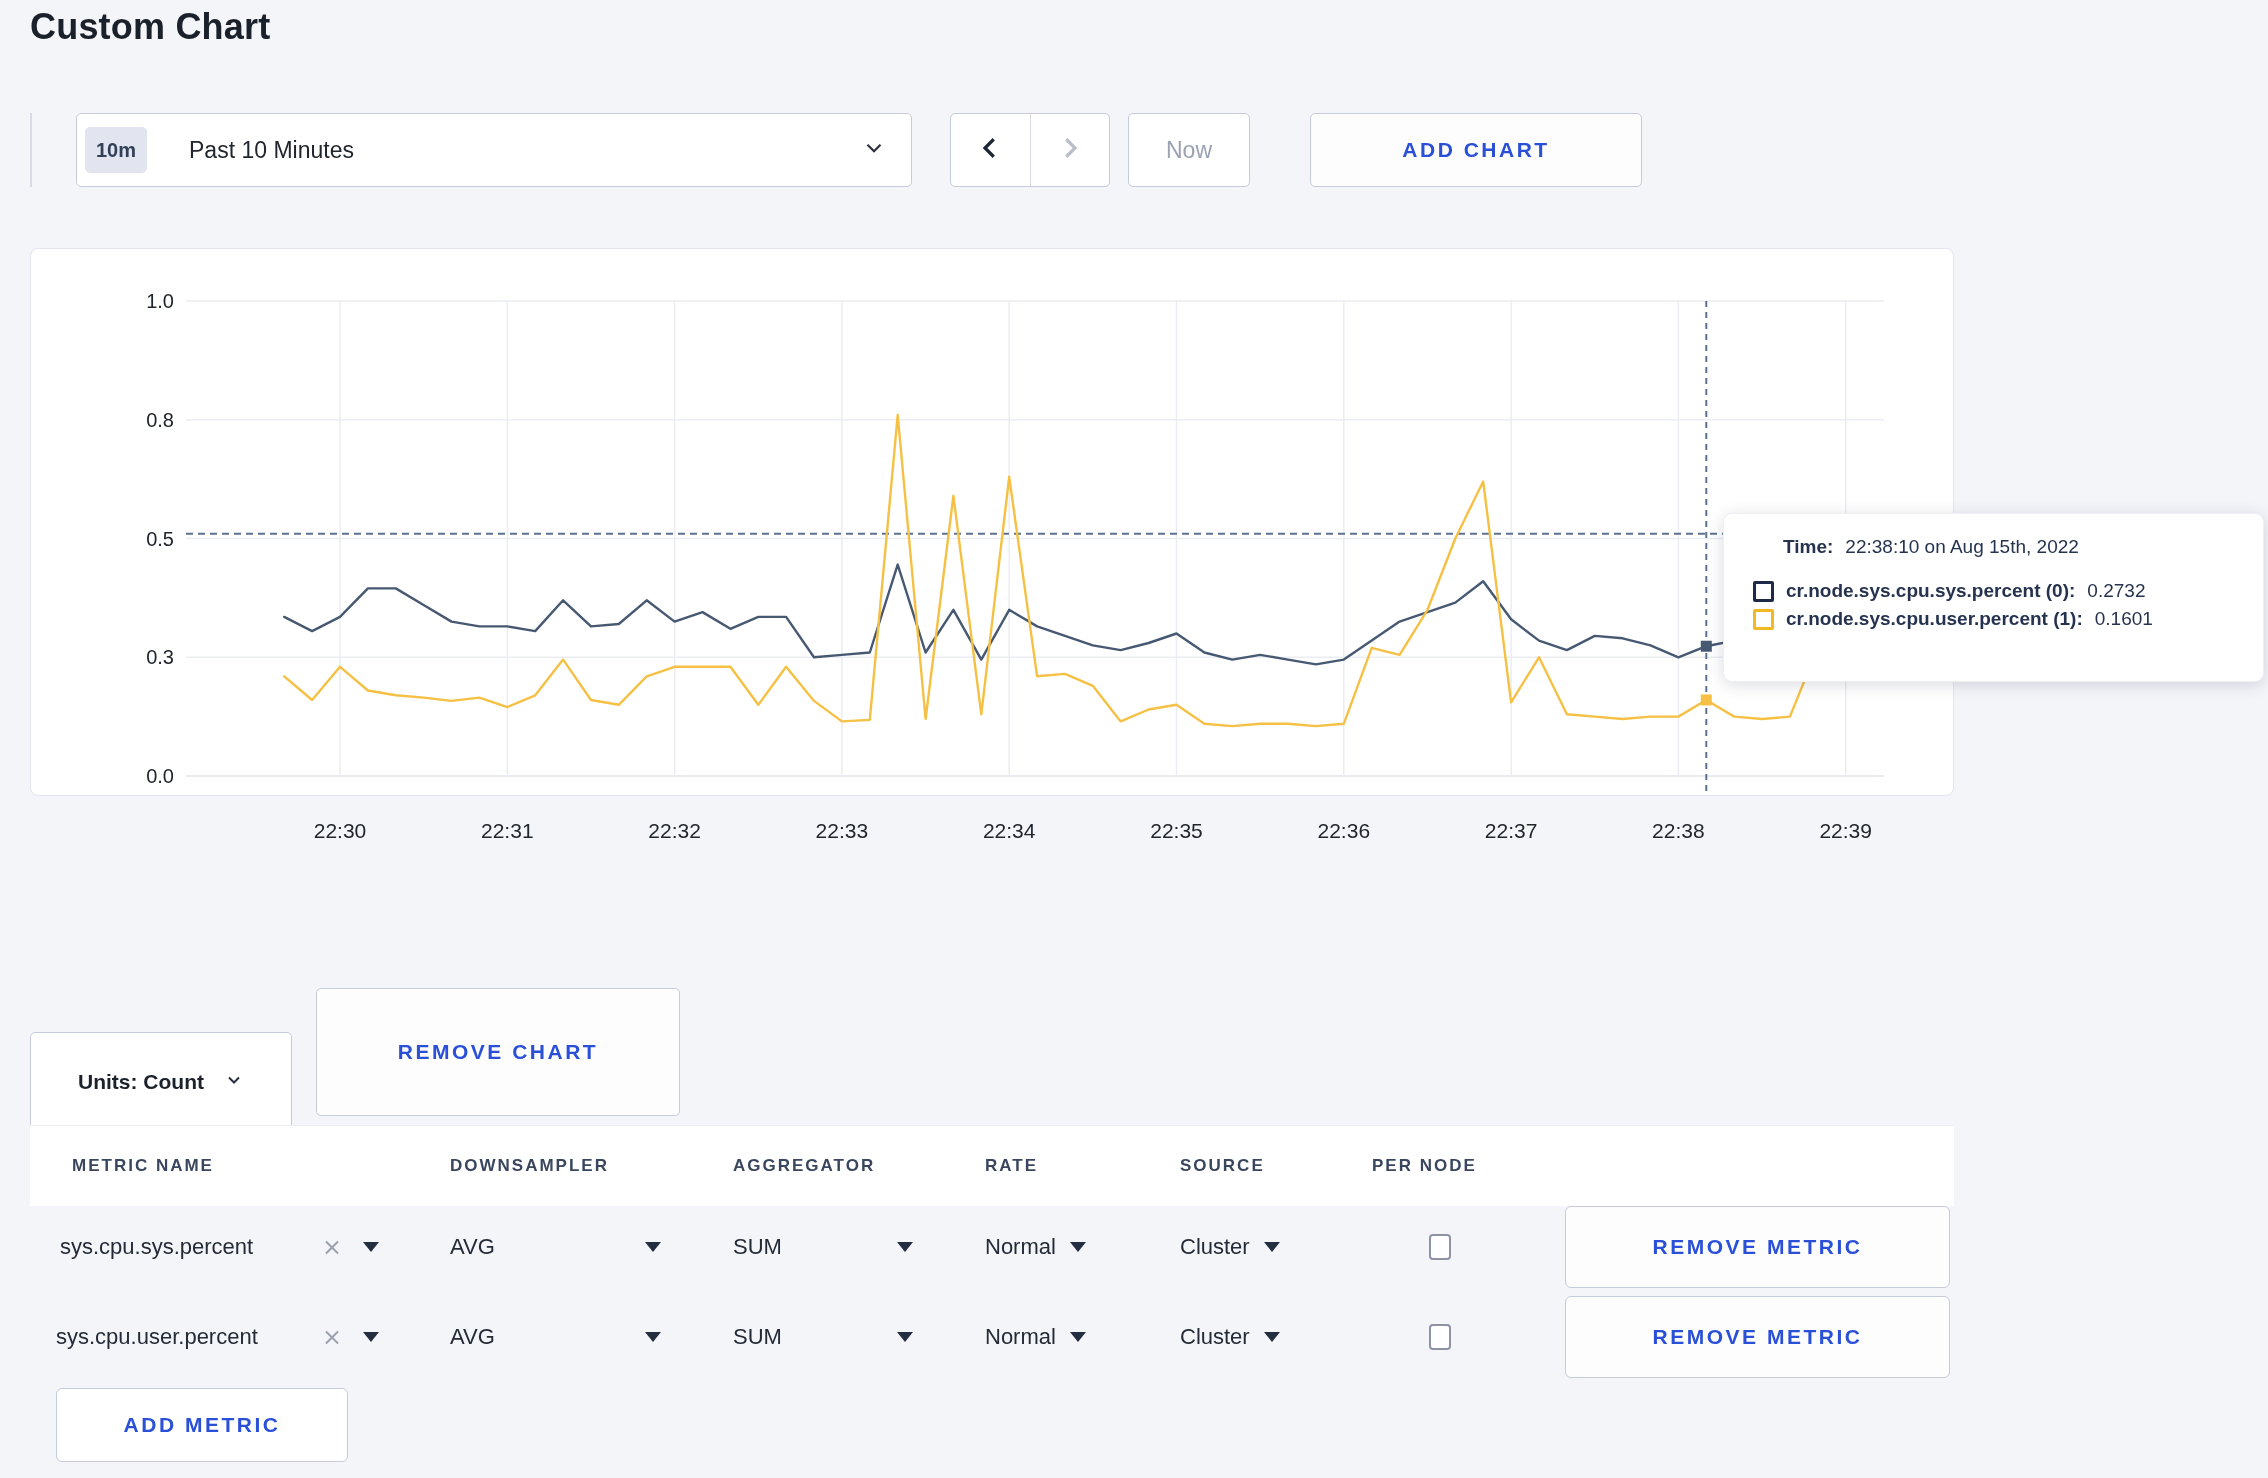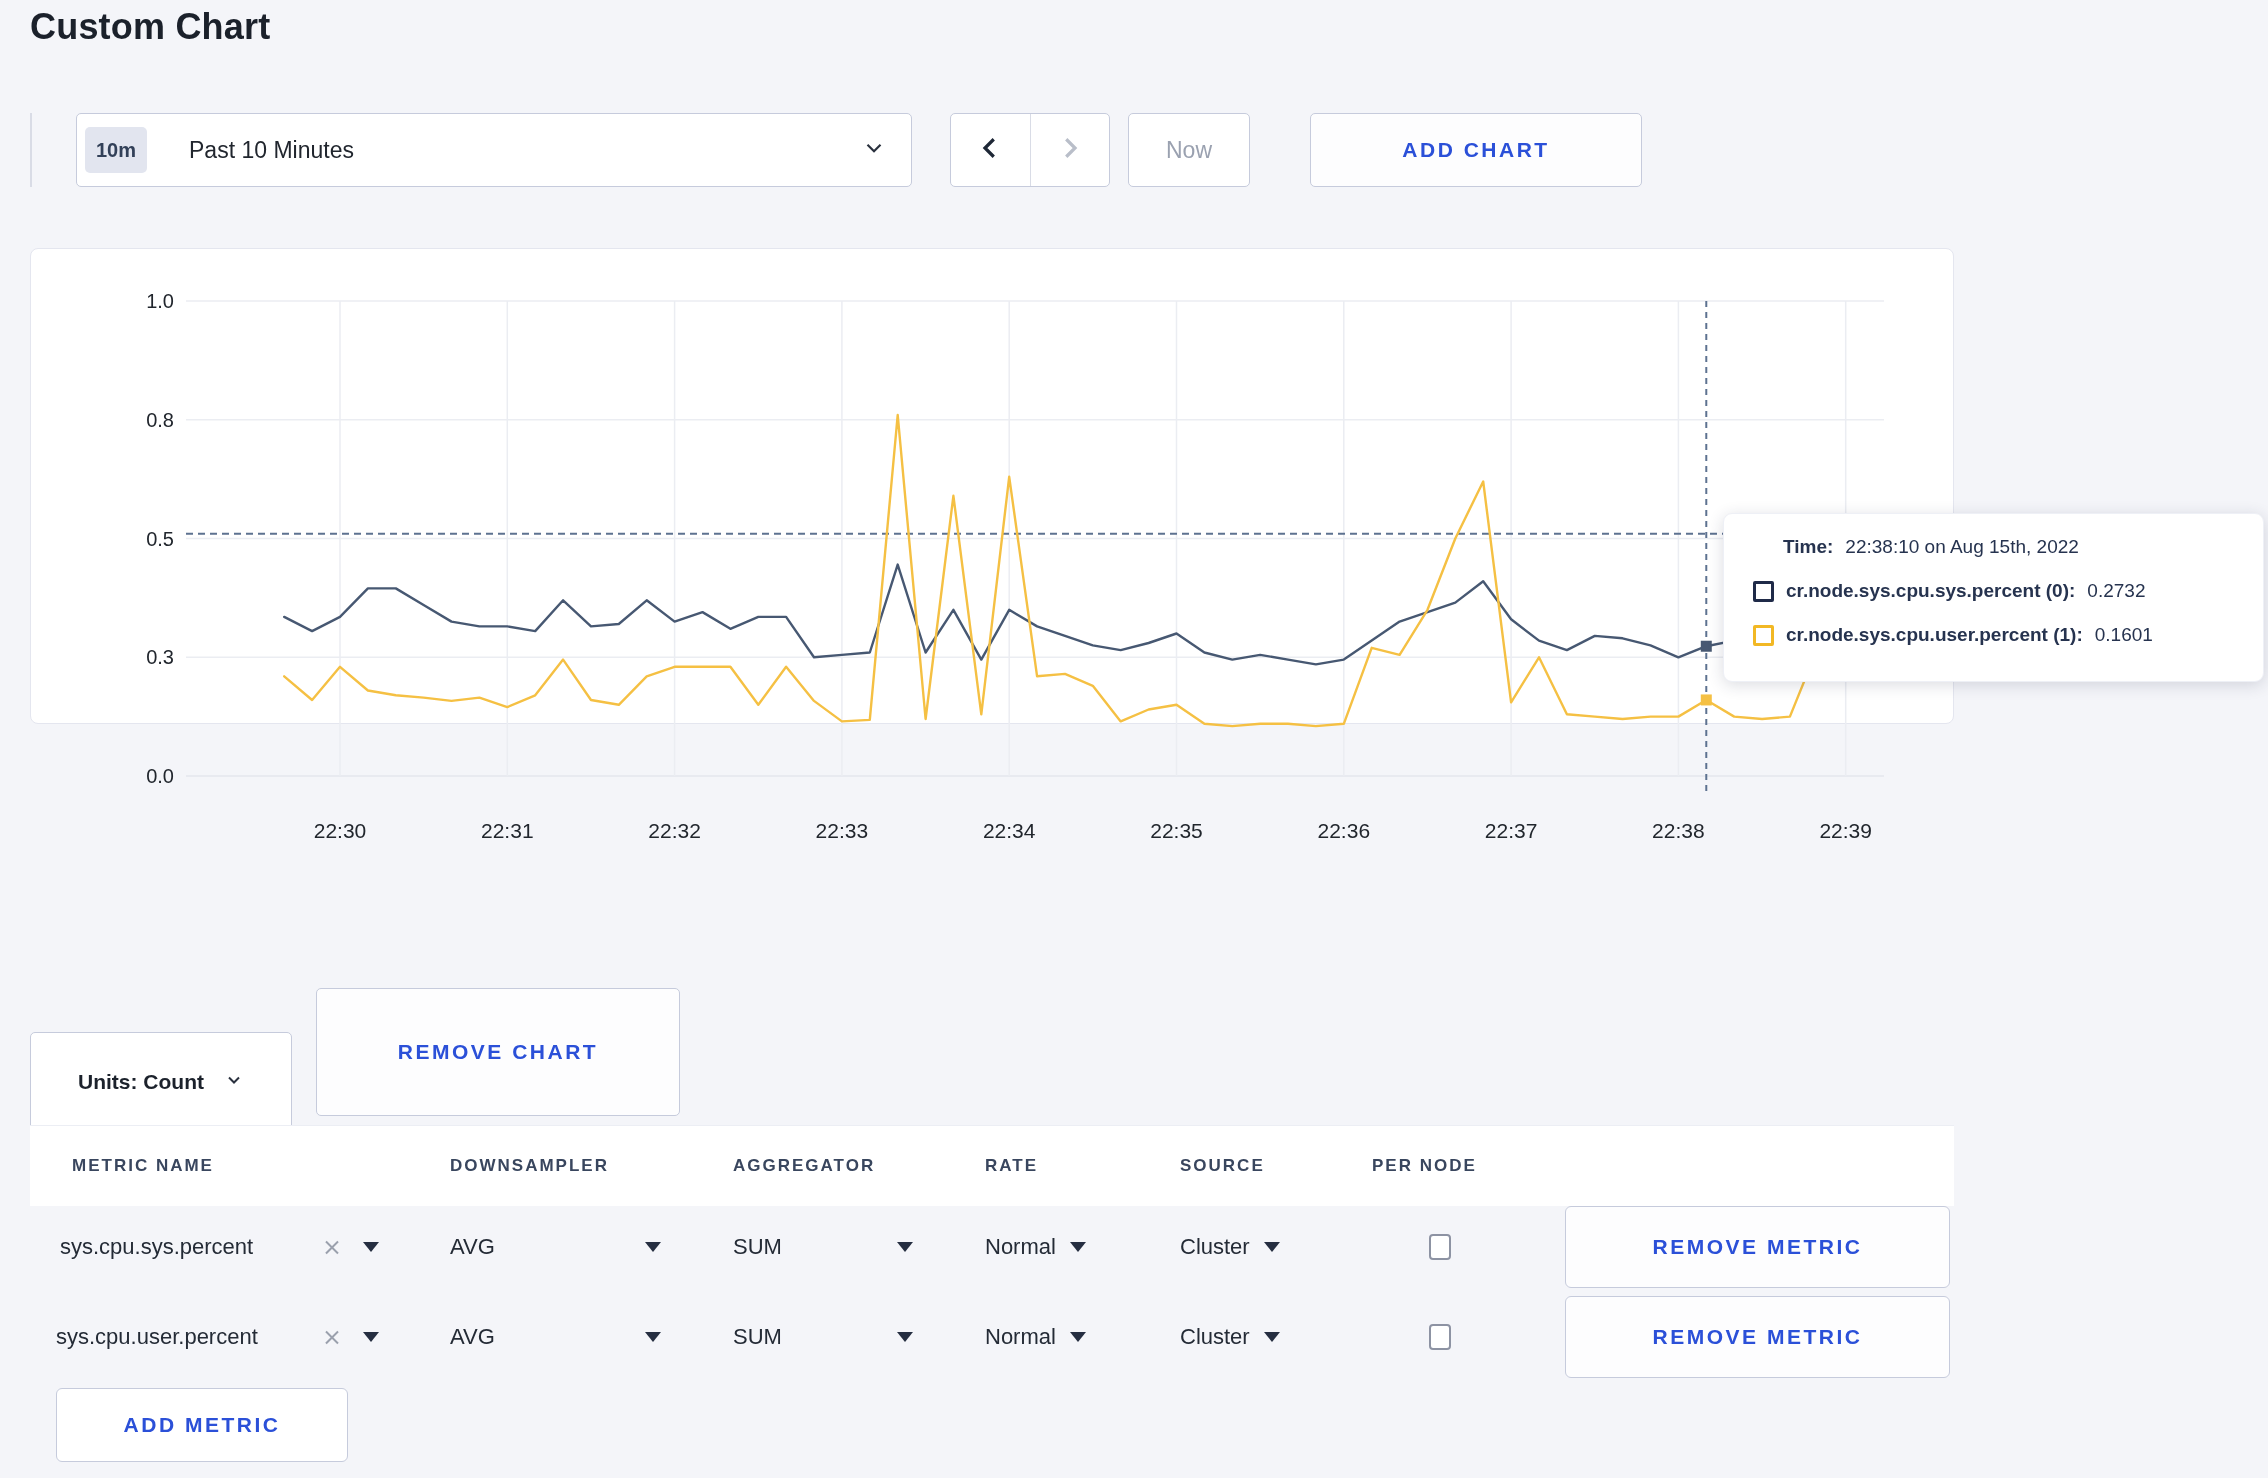--- a/index.html
+++ b/index.html
@@ -32,35 +32,35 @@
   .icon-dark{color:#1e2736;}
   .icon-gray{color:#b9bec9;}
   .now-btn{left:1128px;top:113px;width:122px;height:74px;font-size:23px;color:#9aa1b0;}
   .blue-btn{
     font-size:21px;font-weight:bold;letter-spacing:2.5px;color:#2b50d8;
     background:#fdfdfe;
   }
   .add-chart{left:1310px;top:113px;width:332px;height:74px;}
   
   .chart-card{
-    left:30px;top:248px;width:1924px;height:476px;background:#fff;
+    left:30px;top:248px;width:1924px;height:548px;background:#fff;
     border:1.5px solid #e4e6ef;border-radius:8px;box-sizing:border-box;padding-left:48px;
   }
   .chart-card svg{position:absolute;left:0;top:0;}
   
   .tooltip{
     left:1723px;top:513px;width:539px;height:167px;background:#fff;
     border:1px solid #eef0f6;border-radius:9px;
     box-shadow:0 3px 16px rgba(30,40,70,.16);
     z-index:5;font-size:19px;color:#26334f;
   }
   .tt-time{position:absolute;left:59px;top:22px;}
   .tt-time b{margin-right:12px;}
   .tt-row{position:absolute;left:29px;height:22px;display:flex;align-items:center;}
-  .tt-row-0{top:66px;} .tt-row-1{top:110px;}
+  .tt-row-0{top:66px;} .tt-row-1{top:94px;}
   .swatch{width:15px;height:15px;border:3.5px solid #000;border-radius:2px;background:#fff;margin-right:12px;flex:none;}
   .tt-name{font-weight:bold;margin-right:12px;}
   
   .units-box{left:30px;top:1032px;width:262px;height:100px;font-size:21px;font-weight:bold;color:#1c222c;gap:20px;}
   .remove-chart{left:316px;top:988px;width:364px;height:128px;}
   
   .thead{left:30px;top:1125px;width:1924px;height:80px;background:#fff;border-top:1.5px solid #eceef4;}
   .th{position:absolute;top:0;height:80px;display:flex;align-items:center;
       font-size:17px;font-weight:bold;letter-spacing:2px;color:#39465e;}
   .th0{left:42px;} .th1{left:420px;} .th2{left:703px;} .th3{left:955px;} .th4{left:1150px;} .th5{left:1342px;}

